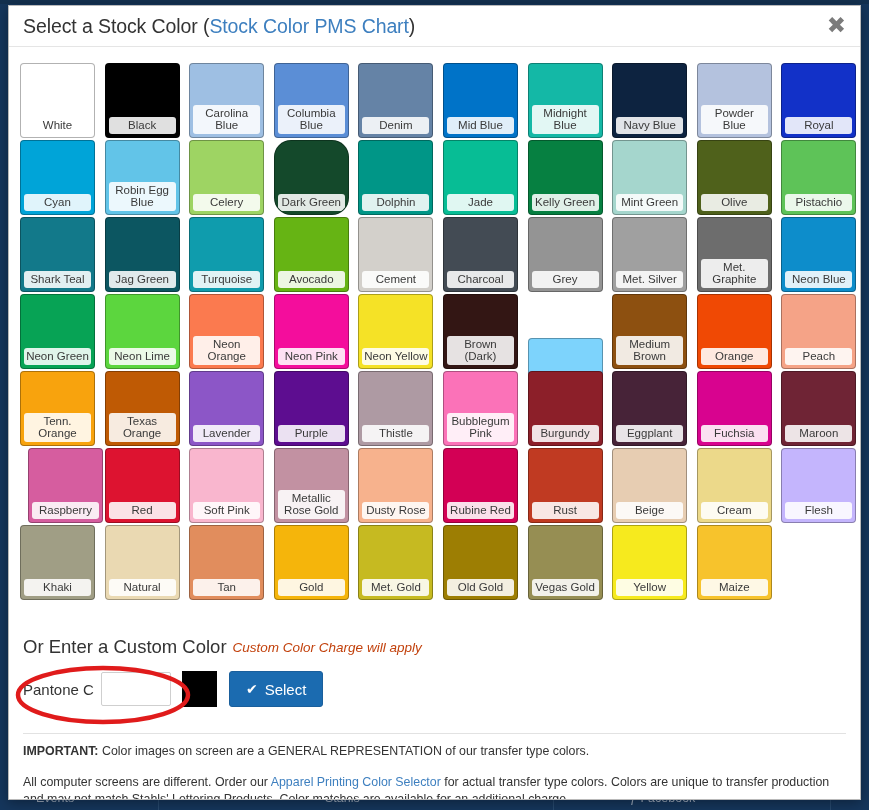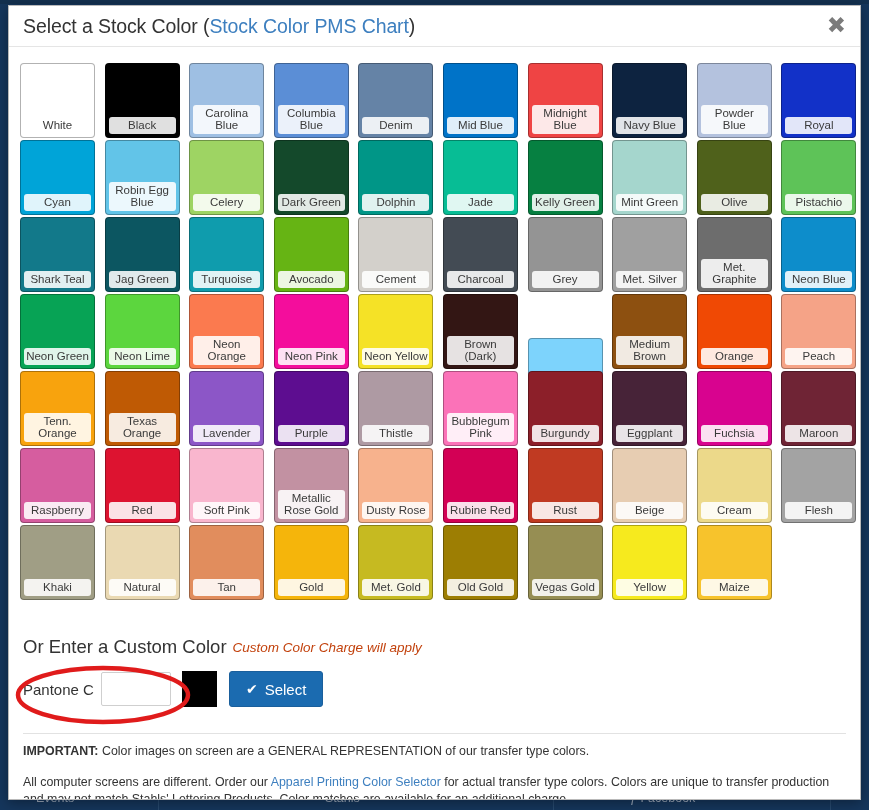--- a/index.html
+++ b/index.html
@@ -154,21 +154,21 @@
       <div class="swatch" style="background: rgb(91, 142, 214);">
         <div class="lbl">Columbia
 Blue</div>
       </div>
       <div class="swatch" style="background: rgb(101, 131, 166); padding-left: 42px;">
         <div class="lbl">Denim</div>
       </div>
       <div class="swatch" style="background: rgb(0, 115, 200);">
         <div class="lbl">Mid Blue</div>
       </div>
-      <div class="swatch" style="background: #ef4444; padding-left: 18px;">
+      <div class="swatch" style="background: #14b8a6; padding-left: 18px;">
         <div class="lbl">Midnight
 Blue</div>
       </div>
       <div class="swatch" style="background: rgb(13, 35, 64);">
         <div class="lbl">Navy Blue</div>
       </div>
       <div class="swatch" style="background: rgb(180, 194, 222);">
         <div class="lbl">Powder Blue</div>
       </div>
       <div class="swatch" style="background: rgb(18, 49, 200);">
@@ -177,21 +177,21 @@
       <div class="swatch" style="background: rgb(0, 164, 216);">
         <div class="lbl">Cyan</div>
       </div>
       <div class="swatch" style="background: rgb(98, 196, 232);">
         <div class="lbl">Robin Egg
 Blue</div>
       </div>
       <div class="swatch" style="background: rgb(158, 212, 99);">
         <div class="lbl">Celery</div>
       </div>
-      <div class="swatch" style="background: rgb(20, 73, 43);">
+      <div class="swatch" style="background: rgb(20, 73, 43); border-radius: 17px;">
         <div class="lbl">Dark Green</div>
       </div>
       <div class="swatch" style="background: rgb(0, 150, 135);">
         <div class="lbl">Dolphin</div>
       </div>
       <div class="swatch" style="background: rgb(7, 189, 149);">
         <div class="lbl">Jade</div>
       </div>
       <div class="swatch" style="background: rgb(6, 128, 65);">
         <div class="lbl">Kelly Green</div>
@@ -295,21 +295,21 @@
       </div>
       <div class="swatch" style="background: rgb(71, 35, 56); padding-left: 33px;">
         <div class="lbl">Eggplant</div>
       </div>
       <div class="swatch" style="background: rgb(216, 3, 143);">
         <div class="lbl">Fuchsia</div>
       </div>
       <div class="swatch" style="background: rgb(111, 36, 53);">
         <div class="lbl">Maroon</div>
       </div>
-      <div class="swatch" style="background: rgb(214, 93, 159);">
+      <div class="swatch" style="background: rgb(214, 93, 159); margin-left: 8px;">
         <div class="lbl">Raspberry</div>
       </div>
       <div class="swatch" style="background: rgb(221, 19, 48);">
         <div class="lbl">Red</div>
       </div>
       <div class="swatch" style="background: rgb(249, 182, 206);">
         <div class="lbl">Soft Pink</div>
       </div>
       <div class="swatch" style="background: rgb(194, 145, 162);">
         <div class="lbl">Metallic
@@ -323,21 +323,21 @@
       </div>
       <div class="swatch" style="background: rgb(192, 58, 34);">
         <div class="lbl">Rust</div>
       </div>
       <div class="swatch" style="background: rgb(231, 205, 178);">
         <div class="lbl">Beige</div>
       </div>
       <div class="swatch" style="background: rgb(236, 217, 138);">
         <div class="lbl">Cream</div>
       </div>
-      <div class="swatch" style="background: #a3a3a3;">
+      <div class="swatch" style="background: #c4b5fd;">
         <div class="lbl">Flesh</div>
       </div>
       <div class="swatch" style="background: rgb(160, 158, 133);">
         <div class="lbl">Khaki</div>
       </div>
       <div class="swatch" style="background: rgb(234, 217, 178);">
         <div class="lbl">Natural</div>
       </div>
       <div class="swatch" style="background: rgb(225, 141, 93);">
         <div class="lbl">Tan</div>

